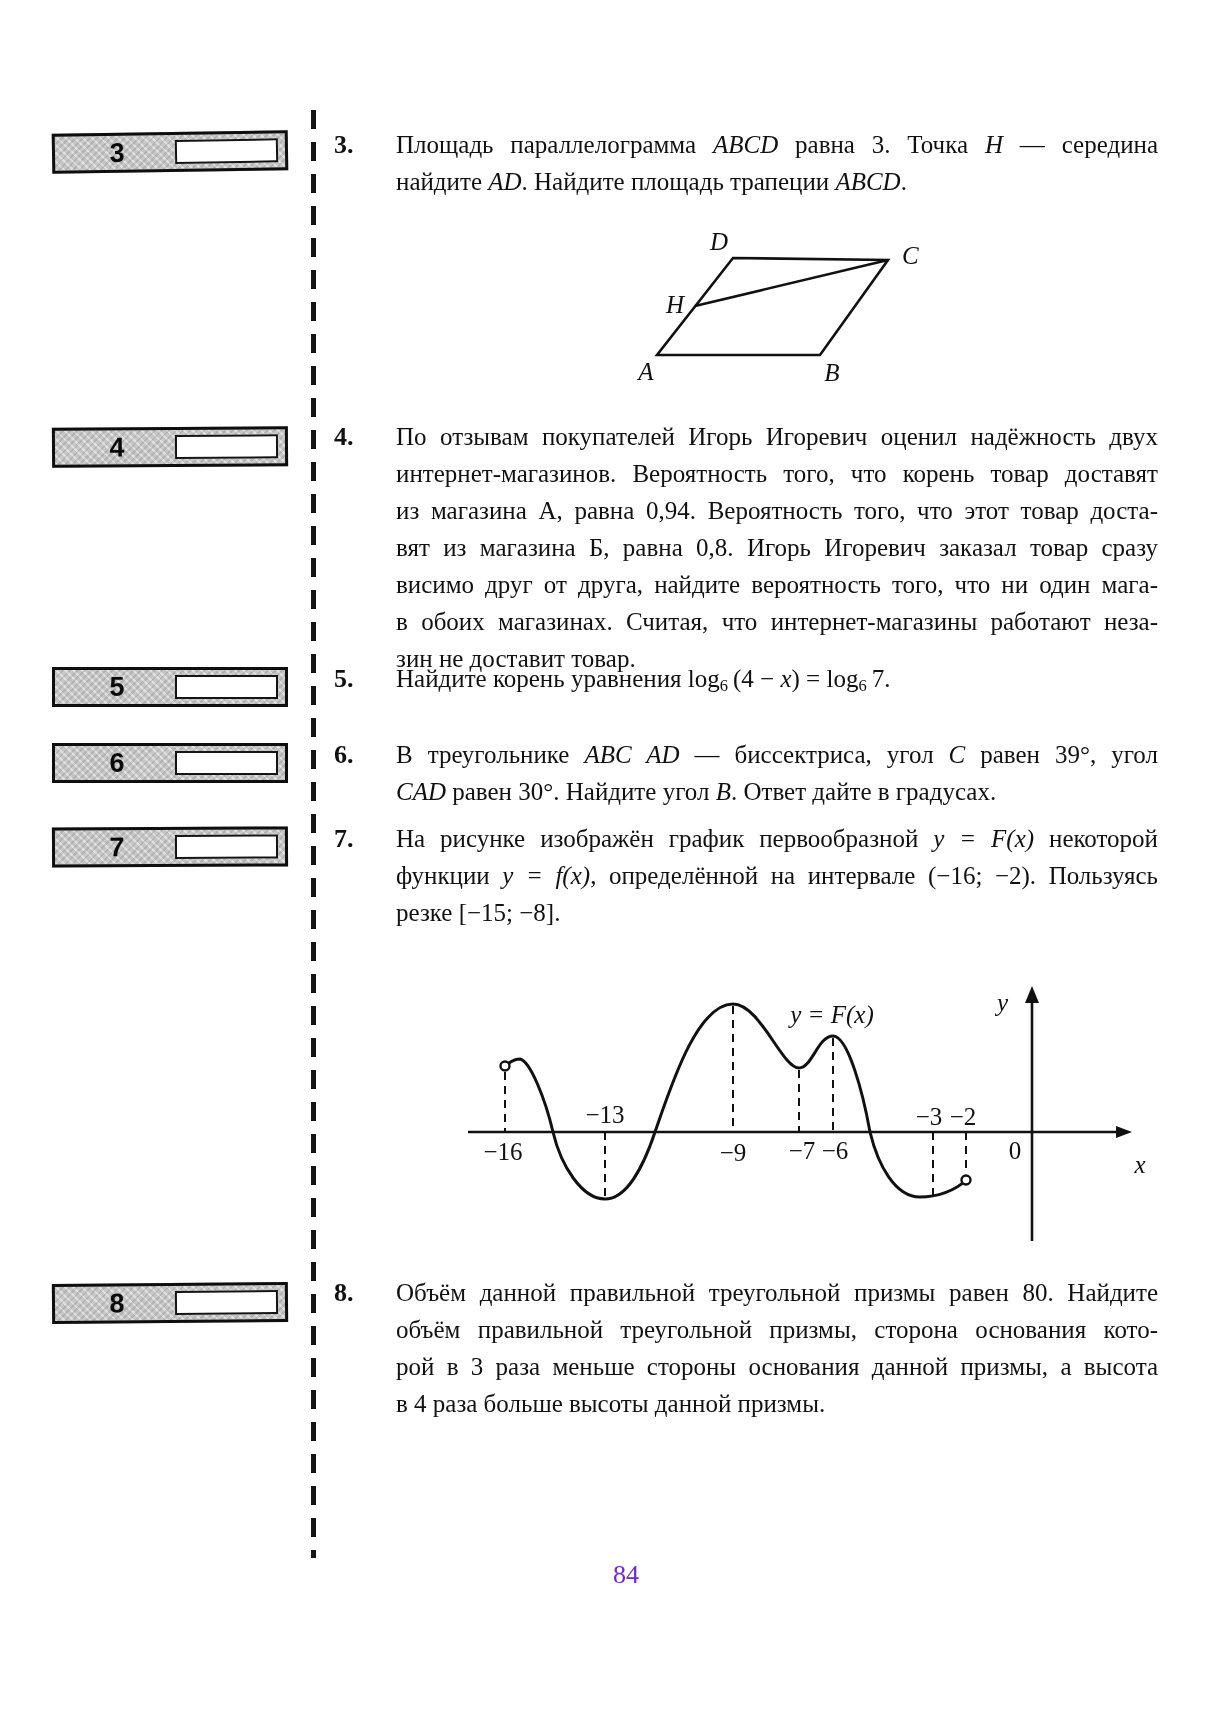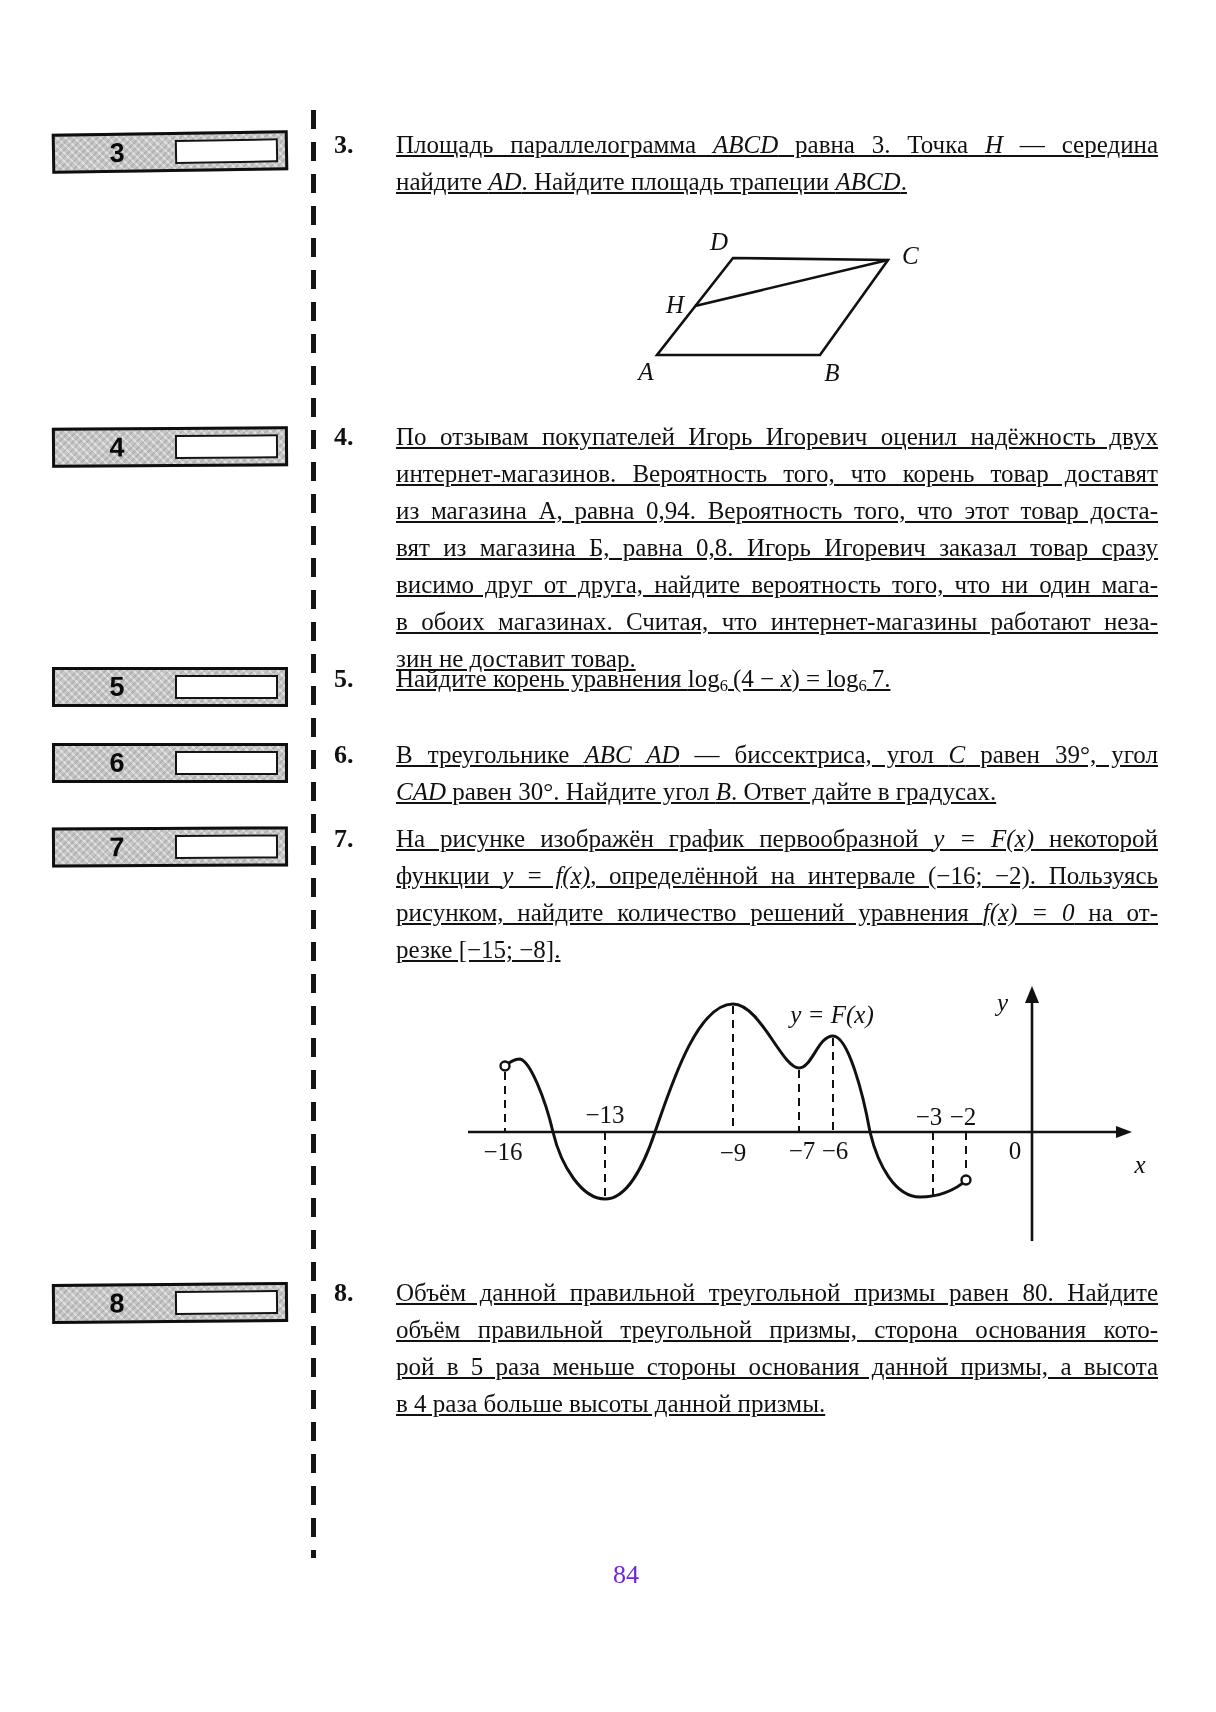--- a/index.html
+++ b/index.html
@@ -33,21 +33,21 @@
   #ab3{top:132px;transform:rotate(-0.9deg);}
   #ab4{top:427px;transform:rotate(-0.4deg);}
   #ab5{top:667px;}
   #ab6{top:743px;}
   #ab7{top:827px;transform:rotate(-0.3deg);}
   #ab8{top:1283px;transform:rotate(-0.5deg);}
   
   .problem{position:absolute;left:334px;width:824px;display:flex;}
   .pnum{width:62px;flex:0 0 62px;font-weight:bold;font-size:26px;line-height:37px;}
   .ptext{width:762px;flex:0 0 762px;font-size:25px;line-height:37px;}
-  .tline{text-align:justify;text-align-last:justify;text-decoration:underline;-moz-text-align-last:justify;}
+  .tline{text-align:justify;text-align-last:justify;-moz-text-align-last:justify;}
   .tline.last{text-align-last:left;-moz-text-align-last:left;}
   .tline .i{font-style:italic;}
   .tline .sub{font-size:0.66em;vertical-align:-0.25em;}
   #p3{top:126px;} #p4{top:418px;} #p5{top:660px;} #p6{top:736px;} #p7{top:820px;} #p8{top:1274px;}
   
   .fig{position:absolute;}
   #fig-parallelogram{left:580px;top:218px;}
   #fig-graph{left:440px;top:983px;}
   svg text{font-family:"Liberation Serif",serif;font-size:25px;fill:#111;}
   svg text.it{font-style:italic;}
@@ -132,21 +132,20 @@
         <div class="tline"><span>В треугольнике </span><span class="i">ABC AD</span><span> — биссектриса, угол </span><span class="i">C</span><span> равен 39°, угол</span></div>
         <div class="tline last"><span class="i">CAD</span><span> равен 30°. Найдите угол </span><span class="i">B</span><span>. Ответ дайте в градусах.</span></div>
       </div>
   </div>
 
   <div class="problem" id="p7">
     <div class="pnum">7.</div>
     <div class="ptext">
         <div class="tline"><span>На рисунке изображён график первообразной </span><span class="i">y = F(x)</span><span> некоторой</span></div>
         <div class="tline"><span>функции </span><span class="i">y = f(x)</span><span>, определённой на интервале (−16; −2). Пользуясь</span></div>
-        <div class="tline"><span>рисунком, найдите количество решений уравнения </span><span class="i">f(x) = 0</span><span> на от-</span></div>
         <div class="tline last"><span>резке [−15; −8].</span></div>
       </div>
   </div>
 
   <svg class="fig" id="fig-graph" width="730" height="270" viewBox="0 0 730 270">
 
     <line x1="28" y1="149" x2="678" y2="149" stroke="#111" stroke-width="2.6"></line>
     <polygon points="676,143 692,149 676,155" fill="#111"></polygon>
 
     <line x1="592" y1="16" x2="592" y2="258" stroke="#111" stroke-width="2.6"></line>
@@ -177,20 +176,20 @@
     <text x="489" y="142" text-anchor="middle">−3</text>
     <text x="523" y="142" text-anchor="middle">−2</text>
     <text x="575" y="176" text-anchor="middle">0</text>
   </svg>
 
   <div class="problem" id="p8">
     <div class="pnum">8.</div>
     <div class="ptext">
         <div class="tline"><span>Объём данной правильной треугольной призмы равен 80. Найдите</span></div>
         <div class="tline"><span>объём правильной треугольной призмы, сторона основания кото-</span></div>
-        <div class="tline"><span>рой в 5 раза меньше стороны основания данной призмы, а высота</span></div>
+        <div class="tline"><span>рой в 3 раза меньше стороны основания данной призмы, а высота</span></div>
         <div class="tline last"><span>в 4 раза больше высоты данной призмы.</span></div>
       </div>
   </div>
 
   <div class="pageno">84</div>
 
 </div>
 
 </body></html>

